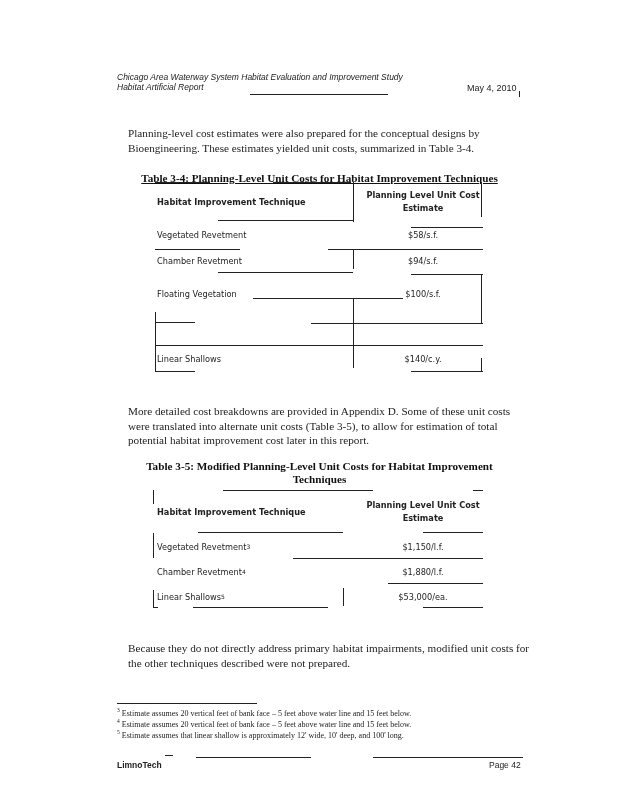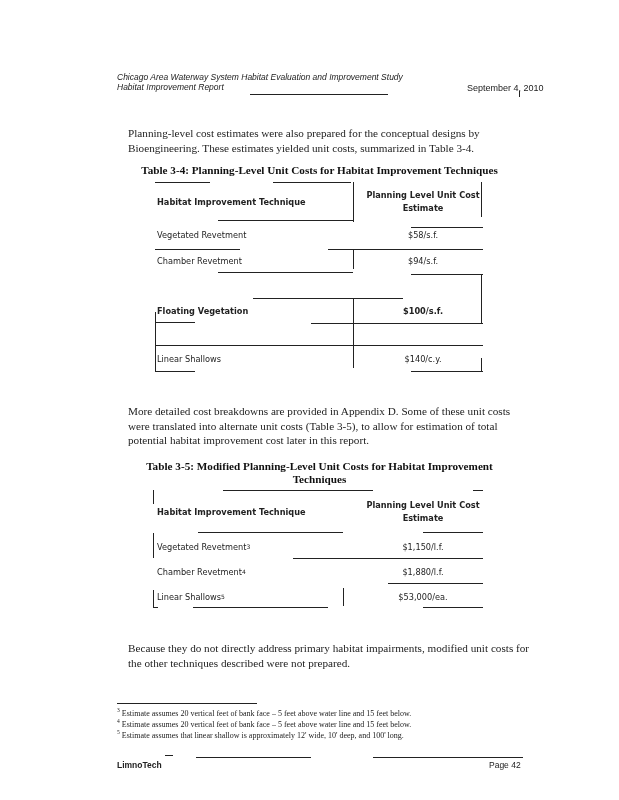--- a/index.html
+++ b/index.html
@@ -12,21 +12,21 @@
     .hdr-rule { position: absolute; left: 250px; top: 94px; width: 138px; height: 1px; background: #222; }
     .hdr-date { position: absolute; left: 467px; top: 83px; font-family: "Liberation Sans", sans-serif; font-size: 9px; color: #222; }
     .hdr-tick { position: absolute; left: 519px; top: 91px; width: 1px; height: 6px; background: #222; }
 
     .para { position: absolute; left: 128px; width: 405px; font-family: "Liberation Serif", serif; font-size: 11.2px; line-height: 14.5px; color: #222; }
     .p1 { top: 126px; }
     .p2 { top: 404px; }
     .p3 { top: 641px; }
 
     .caption { position: absolute; left: 117px; width: 405px; text-align: center; font-family: "Liberation Serif", serif; font-weight: bold; font-size: 11.2px; line-height: 13px; color: #111; }
-    .cap1 { top: 164px; }
+    .cap1 { top: 172px; text-decoration: underline; }
     .cap2 { top: 460px; }
 
     .tbl { position: absolute; font-family: "DejaVu Sans", sans-serif; font-size: 8.2px; color: #222; }
     .row { position: absolute; left: 0; height: 25px; }
     .cell { position: absolute; top: 0; height: 100%; display: flex; align-items: center; white-space: nowrap; }
     .cell.left { left: 4px; width: 190px; }
     .cell.right { left: 205px; width: 130px; justify-content: center; text-align: center; }
     .hcell { font-weight: bold; }
     .hcell.right { flex-direction: column; justify-content: center; line-height: 13px; }
     .ln { position: absolute; background: #222; }
@@ -42,24 +42,24 @@
     .ftr-mark { position: absolute; left: 165px; top: 755px; width: 8px; height: 1px; background: #222; }
     .ftr-page { position: absolute; left: 489px; top: 760px; font-family: "Liberation Sans", sans-serif; font-size: 8.5px; color: #222; text-align: right; }
   </style>
 </head>
 <body>
 
 <div class="page">
 
   <div class="hdr">
     <span class="hdr-line1">Chicago Area Waterway System Habitat Evaluation and Improvement Study</span>
-    <span class="hdr-line2">Habitat Improvement Report</span>
+    <span class="hdr-line2">Habitat Artificial Report</span>
   </div>
   <div class="hdr-rule"></div>
-  <div class="hdr-date">September 4, 2010</div>
+  <div class="hdr-date">May 4, 2010</div>
   <div class="hdr-tick"></div>
 
   <div class="para p1">Planning-level cost estimates were also prepared for the conceptual designs by Bioengineering. These estimates yielded unit costs, summarized in Table 3-4.</div>
 
   <div class="caption cap1">Table 3-4: Planning-Level Unit Costs for Habitat Improvement Techniques</div>
 
   <div class="tbl" style="left:153px; top:182px; width:330px; height:190px;">
 
     <div class="ln" style="left:2px; top:0; width:55px; height:1px;"></div>
     <div class="ln" style="left:120px; top:0; width:78px; height:1px;"></div>
@@ -93,21 +93,21 @@
     </div>
 
     <div class="row" style="top:40px; width:330px;">
       <div class="cell left">Vegetated Revetment</div>
       <div class="cell right">$58/s.f.</div>
     </div>
     <div class="row" style="top:66px; width:330px;">
       <div class="cell left">Chamber Revetment</div>
       <div class="cell right">$94/s.f.</div>
     </div>
-    <div class="row" style="top:116px; width:330px;font-weight:bold;">
+    <div class="row" style="top:99px; width:330px;">
       <div class="cell left">Floating Vegetation</div>
       <div class="cell right">$100/s.f.</div>
     </div>
     <div class="row" style="top:164px; width:330px;">
       <div class="cell left">Linear Shallows</div>
       <div class="cell right">$140/c.y.</div>
     </div>
   </div>
 
   <div class="para p2">More detailed cost breakdowns are provided in Appendix D. Some of these unit costs were translated into alternate unit costs (Table 3-5), to allow for estimation of total potential habitat improvement cost later in this report.</div>

